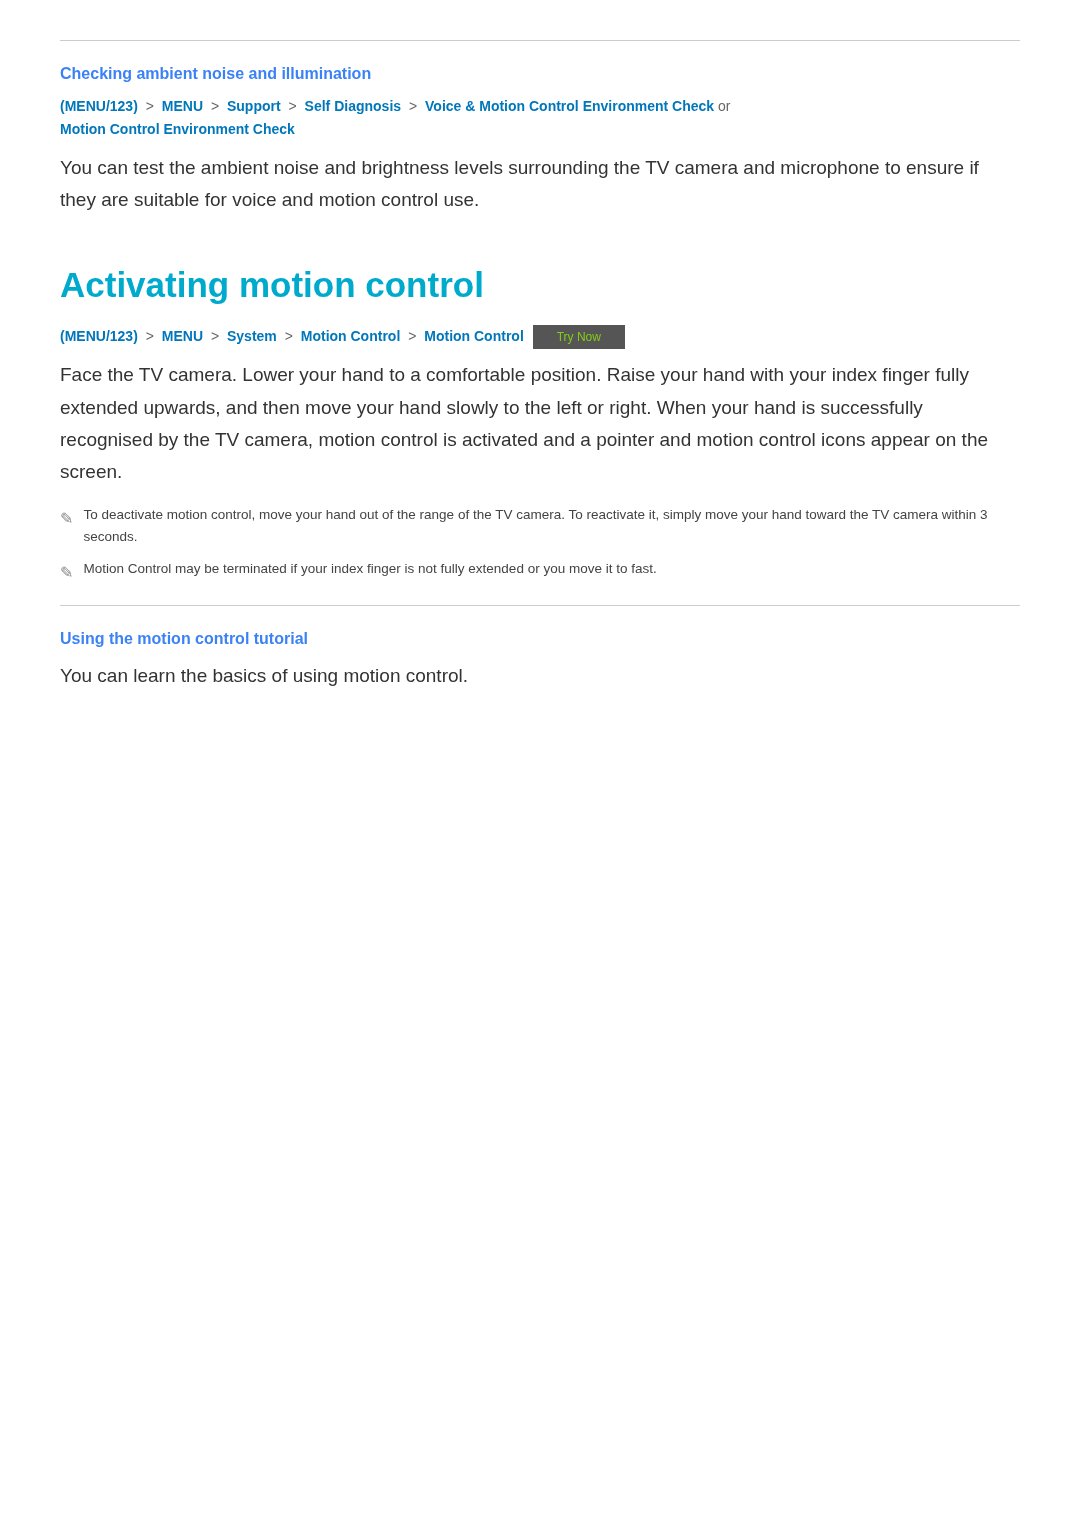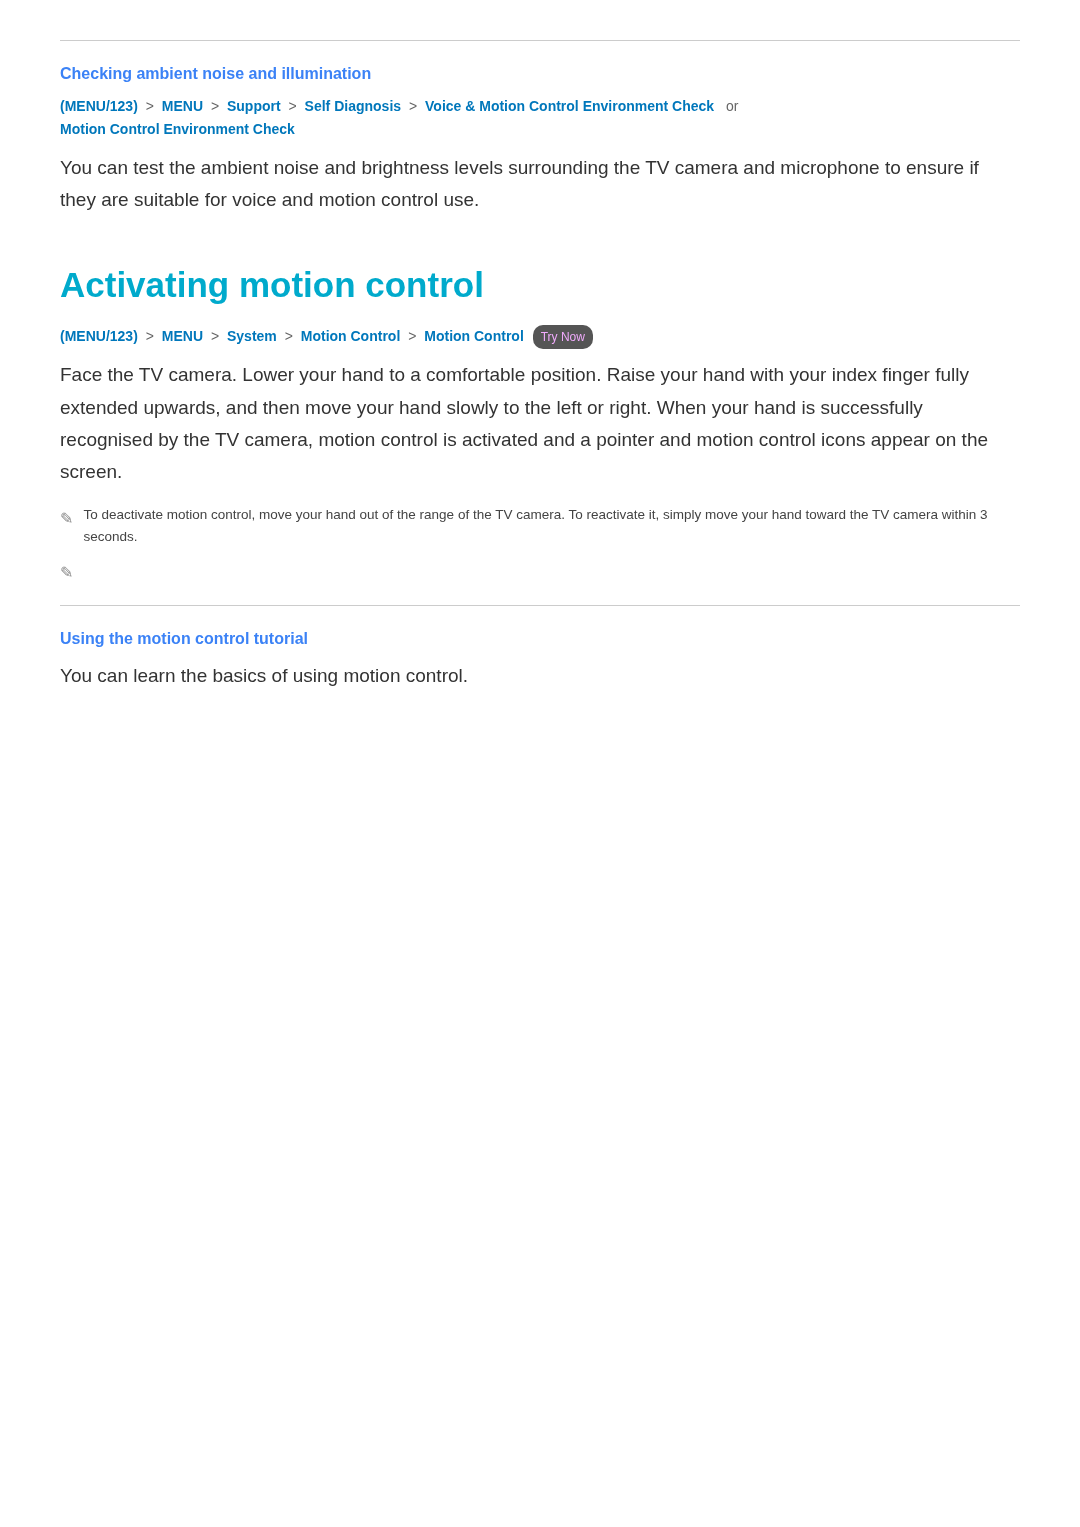--- a/index.html
+++ b/index.html
@@ -32,40 +32,39 @@
     }
 
     .breadcrumb-line {
       font-size: 14px;
       margin-bottom: 10px;
       line-height: 1.7;
     }
 
     .breadcrumb-gray {
       color: #666666;
-      margin-left: 8px;
     }
 
     .breadcrumb-blue {
       color: #0077bb;
       font-weight: bold;
     }
 
     .breadcrumb-arrow {
       color: #666666;
       margin: 0 4px;
     }
 
     .try-now-badge {
       display: inline-block;
       background-color: #555555;
-      color: #f0abfc;
+      color: #84cc16;
       font-size: 12px;
-      padding: 2px 8px;
-      border-radius: 10px;
+      padding: 2px 24px;
+      border-radius: 0;
       margin-left: 5px;
       font-weight: normal;
       vertical-align: middle;
     }
 
     .body-text {
       color: #333333;
       font-size: 19px;
       line-height: 1.7;
       margin-bottom: 16px;
@@ -148,20 +147,21 @@
 
   <p class="body-text">Face the TV camera. Lower your hand to a comfortable position. Raise your hand with your index finger fully extended upwards, and then move your hand slowly to the left or right. When your hand is successfully recognised by the TV camera, motion control is activated and a pointer and motion control icons appear on the screen.</p>
 
   <ul class="note-list">
     <li>
       <span class="note-icon">✎</span>
       <span>To deactivate motion control, move your hand out of the range of the TV camera. To reactivate it, simply move your hand toward the TV camera within 3 seconds.</span>
     </li>
     <li>
       <span class="note-icon">✎</span>
+      <span>Motion Control may be terminated if your index finger is not fully extended or you move it to fast.</span>
     </li>
   </ul>
 </div>
 
 <div>
   <div class="section-divider" style="margin-top: 20px;"></div>
   <div class="section-title-small">Using the motion control tutorial</div>
 
 
   <p class="body-text">You can learn the basics of using motion control.</p>

